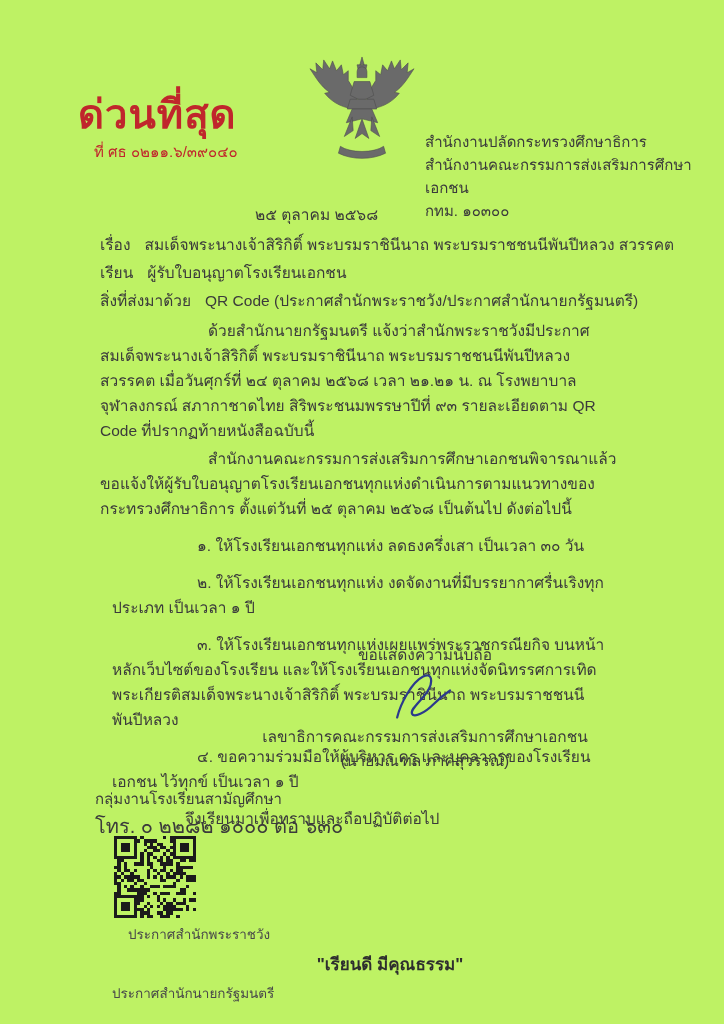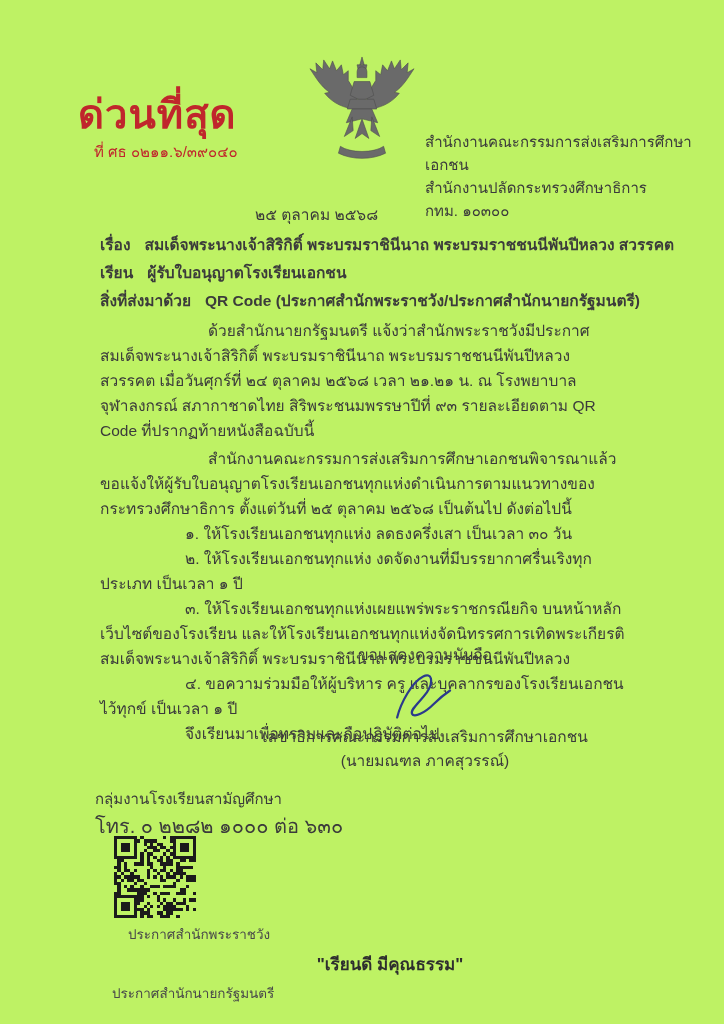--- a/index.html
+++ b/index.html
@@ -9,24 +9,24 @@
     background:#bef264; overflow:hidden;
     font-family:"Liberation Sans", sans-serif; color:var(--text);
   }
   .stamp { position:absolute; left:78px; top:82px; font-size:40px; font-weight:bold;
            color:var(--red); letter-spacing:1px; }
   .refno { position:absolute; left:94px; top:140px; font-size:15px; color:var(--red); }
   .emblem { position:absolute; left:303px; top:56px; }
   .agency { position:absolute; left:425px; top:130px; font-size:15px; line-height:23px; }
   .date { position:absolute; left:255px; top:202px; width:220px; text-align:left; font-size:15.5px; }
   .body { position:absolute; left:100px; top:231px; width:527px; font-size:15.5px; line-height:25px; }
-  .kv { line-height:28px; white-space:nowrap;font-weight:bold; }
+  .kv { line-height:28px; white-space:nowrap; }
   .kv .lbl { margin-right:14px; }
   .para { margin:3px 0 0 0; text-indent:108px; }
-  .item { margin:0; text-indent:85px; }
+  .item { margin:12px; text-indent:85px; }
   .closing { margin:0; text-indent:85px; }
   .sigblock { position:absolute; left:250px; top:643px; width:350px; text-align:center;
               font-size:15.5px; line-height:24px; }
   .signature-svg { display:block; margin:4px auto 2px auto; }
   .footer-unit  { position:absolute; left:95px; top:787px; font-size:15px; }
   .footer-phone { position:absolute; left:95px; top:810px; font-size:20px; }
   .qr-wrap { position:absolute; left:114px; top:836px; width:82px; height:82px; }
   .qr-cap1 { position:absolute; left:128px; top:923px; font-size:13.5px; color:#4a4a4a; }
   .qr-cap2 { position:absolute; left:112px; top:982px; font-size:13.5px; color:#4a4a4a; }
   .motto { position:absolute; left:290px; top:950px; width:200px; text-align:center;
@@ -53,22 +53,22 @@
         <path d="M50 54 h20 l6 14 -16 -4 -16 4 Z"></path>
         <path d="M60 64 l7 20 -7 -5 -7 5 Z"></path>
         <path d="M50 62 l-8 20 9 -6 Z"></path>
         <path d="M70 62 l8 20 -9 -6 Z"></path>
         <path d="M38 92 C48 99 72 99 82 92 L84 99 C70 106 50 106 36 99 Z"></path>
       </g>
     </svg>
   </div>
 
   <div class="agency">
+    <div>สำนักงานปลัดกระทรวงศึกษาธิการ</div>
     <div>สำนักงานคณะกรรมการส่งเสริมการศึกษาเอกชน</div>
-    <div>สำนักงานปลัดกระทรวงศึกษาธิการ</div>
     <div>กทม. ๑๐๓๐๐</div>
   </div>
 
   <div class="date">๒๕ ตุลาคม ๒๕๖๘</div>
 
   <div class="body">
     <div class="kv">
       <span class="lbl">เรื่อง</span><span>สมเด็จพระนางเจ้าสิริกิติ์ พระบรมราชินีนาถ พระบรมราชชนนีพันปีหลวง สวรรคต</span>
     </div>
     <div class="kv">

